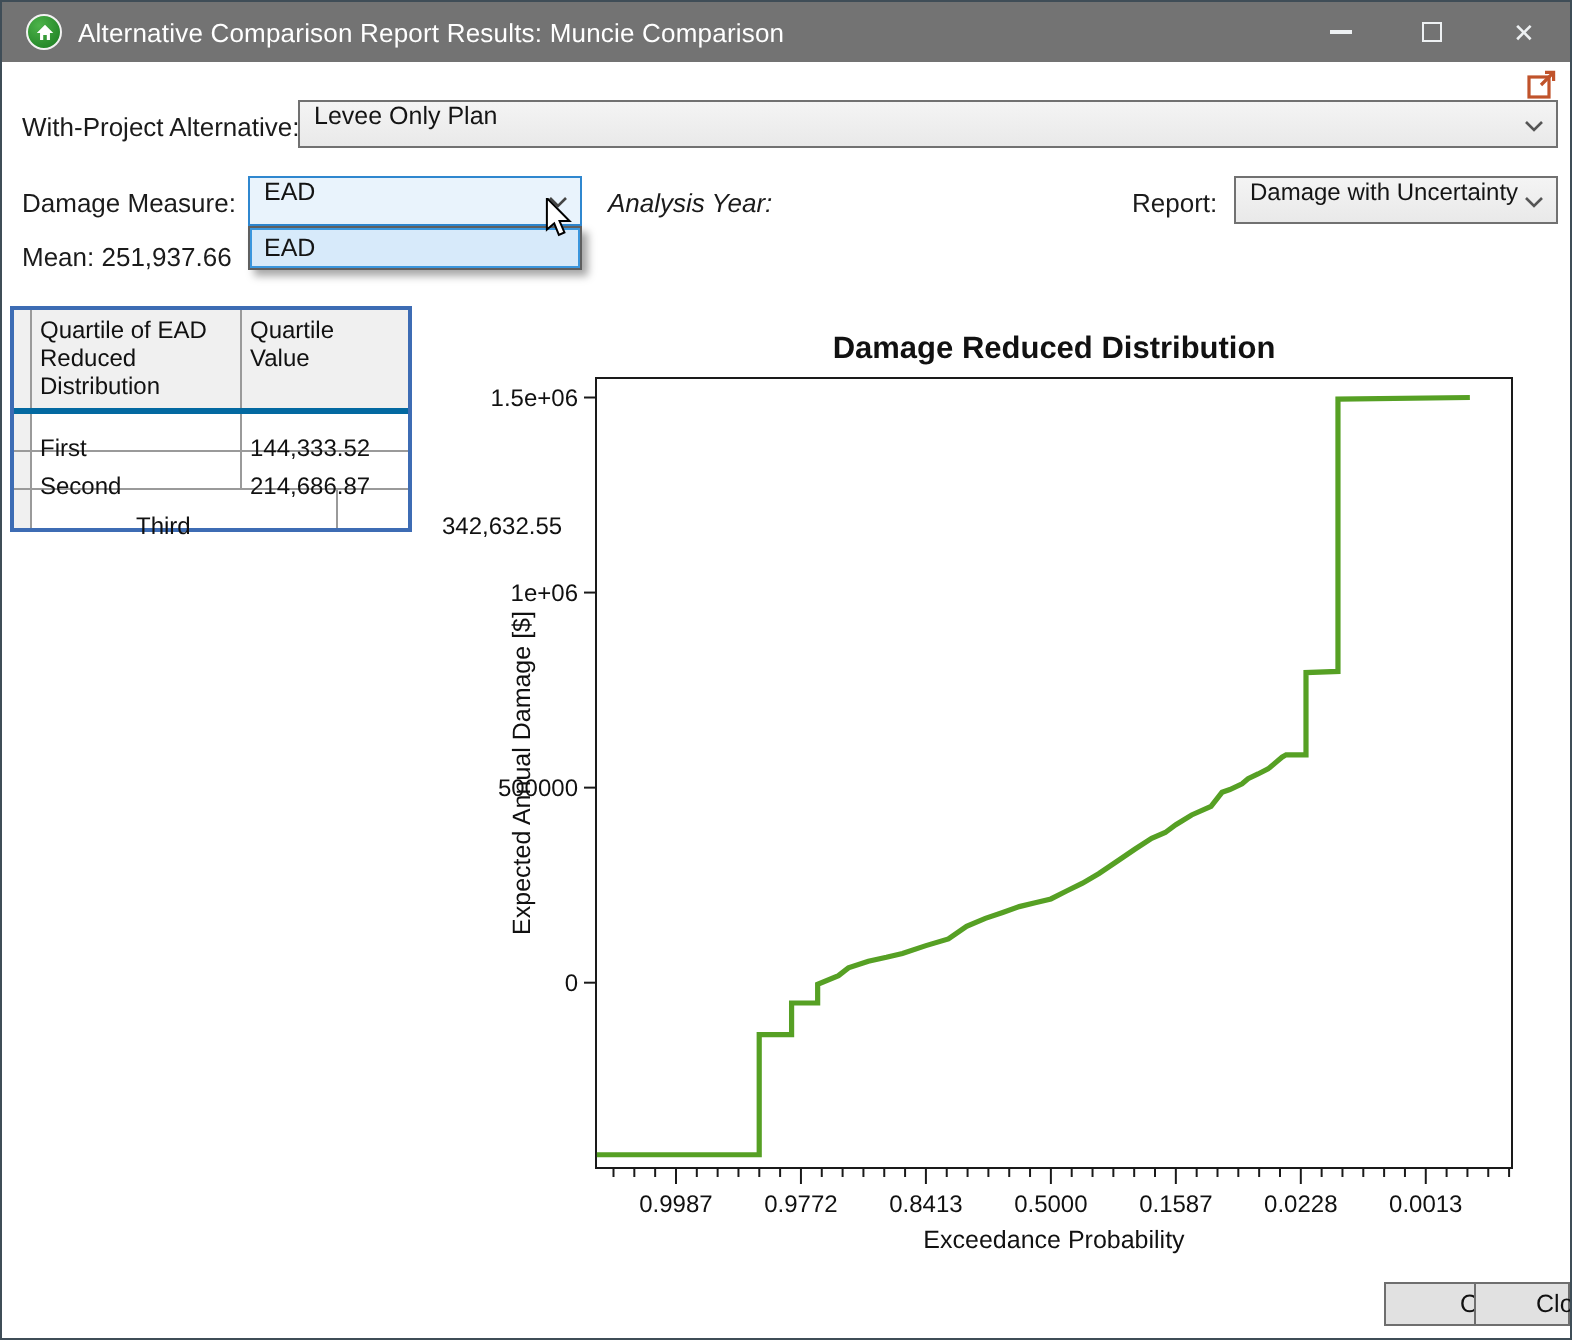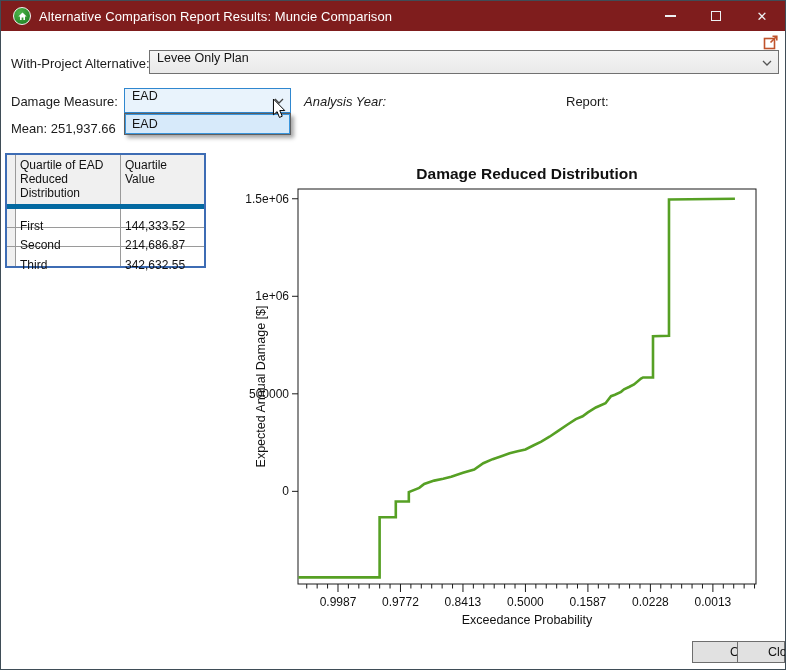--- a/index.html
+++ b/index.html
@@ -1,19 +1,19 @@
 <!DOCTYPE html>
 <html><head>
 <meta charset="utf-8">
 <style>
   html,body{margin:0;padding:0;background:#777;}
   *{box-sizing:border-box;font-family:"Liberation Sans",sans-serif;}
   #win{position:relative;width:786px;height:670px;background:#fff;border:1px solid #3f4d57;overflow:hidden;}
   
-  .titlebar{position:absolute;left:0;top:0;width:100%;height:30px;background:#7f1d1d;display:flex;align-items:center;}
+  .titlebar{position:absolute;left:0;top:0;width:100%;height:30px;background:#737373;display:flex;align-items:center;}
   .appicon{width:18px;height:18px;margin-left:12px;border-radius:50%;background:radial-gradient(circle at 35% 30%,#4db34a,#187a1e);border:1.5px solid #f2f2f2;display:flex;align-items:center;justify-content:center;}
   .titletext{color:#ffffff;font-size:13px;margin-left:8px;letter-spacing:.1px;}
   .winbtns{position:absolute;right:0;top:0;height:30px;display:flex;}
   .winbtn{width:46px;height:30px;display:flex;align-items:center;justify-content:center;color:#eef1f3;font-size:13px;}
   .minglyph{width:11px;height:1.4px;background:#eef1f3;}
   .maxglyph{width:10px;height:10px;border:1.2px solid #eef1f3;}
   
   .popout{position:absolute;left:762px;top:33px;width:16px;height:16px;}
   
   .lbl{position:absolute;font-size:13px;color:#1b1b1b;white-space:nowrap;}
@@ -22,27 +22,27 @@
   .combo.focused{border:1px solid #2f87cf;background:#e9f3fc;height:25px;}
   
   .popup{position:absolute;left:123px;top:112px;width:167px;background:#fff;border:1px solid #5f5f5f;box-shadow:3px 3px 4px rgba(0,0,0,.35);z-index:30;}
   .popup .item{height:19px;display:flex;align-items:center;padding-left:6px;font-size:12.5px;color:#141414;}
   .popup .item.sel{background:#d7eafa;border:1px solid #3a96dd;height:20px;}
   
   .cursor{position:absolute;left:271px;top:98px;z-index:40;}
   
   .qtable{position:absolute;left:4px;top:152px;width:201px;border:2px solid #3d6cb4;background:#fff;font-size:12px;color:#111;}
   .trow{display:flex;border-bottom:1px solid #9a9a9a;}
-  .trow:last-child{border-bottom:none;}
+  .trow:last-child{border-bottom:none;gap:48px;}
   .gut{width:9px;background:#f0f0f0;border-right:1px solid #9a9a9a;flex:none;}
   .hdr{background:#f0f0f0;}
   .hdr .c1,.hdr .c2{padding:3px 4px 4px 4px;line-height:14px;}
   .c1{width:105px;border-right:1px solid #9a9a9a;flex:none;padding:2px 4px;}
   .c2{flex:1;padding:2px 4px;}
-  .hdr{border-bottom:5px solid #0369a1;justify-content:space-between;}
+  .hdr{border-bottom:3px solid #0369a1;justify-content:space-between;}
   .brow{height:19px;}
   .brow .c1,.brow .c2{display:flex;align-items:center;padding-top:16px;padding-bottom:0;}
   
   .btn{position:absolute;top:640px;height:22px;background:#e1e1e1;border:1px solid #6e6e6e;font-size:12.5px;color:#111;display:flex;align-items:center;justify-content:center;padding-left:46px;}
   #okbtn{left:691px;width:36px;}
   #closebtn{left:736px;width:45px;}
   svg text{font-family:"Liberation Sans",sans-serif;}
 </style>
 </head>
 <body>
@@ -88,20 +88,26 @@
   <div class="combo focused" style="left:123px;top:87px;width:167px;">
     <span>EAD</span>
     <svg class="chev" width="10" height="6" viewBox="0 0 10 6">
         <polyline points="1,1 5,5 9,1" fill="none" stroke="#444" stroke-width="1.3"></polyline>
       </svg>
   </div>
 
   <div class="lbl" style="left:303px;top:93px;font-style:italic;">Analysis Year:</div>
 
   <div class="lbl" style="left:565px;top:93px;">Report:</div>
+  <div class="combo" style="left:616px;top:87px;width:162px;font-size:12px;">
+    <span>Damage with Uncertainty</span>
+    <svg class="chev" width="10" height="6" viewBox="0 0 10 6">
+        <polyline points="1,1 5,5 9,1" fill="none" stroke="#555" stroke-width="1.3"></polyline>
+      </svg>
+  </div>
 
   <div class="lbl" style="left:10px;top:120px;">Mean: 251,937.66</div>
 
   <div class="popup">
     <div class="item sel">EAD</div>
   </div>
 
   <div class="cursor">
     <svg width="14" height="20" viewBox="0 0 12 18">
       <path d="M1 0 L1 14.2 L4.3 11.4 L6.4 16.6 L8.9 15.5 L6.7 10.4 L11.2 10.4 Z" fill="#ffffff" stroke="#000" stroke-width="0.9"></path>

